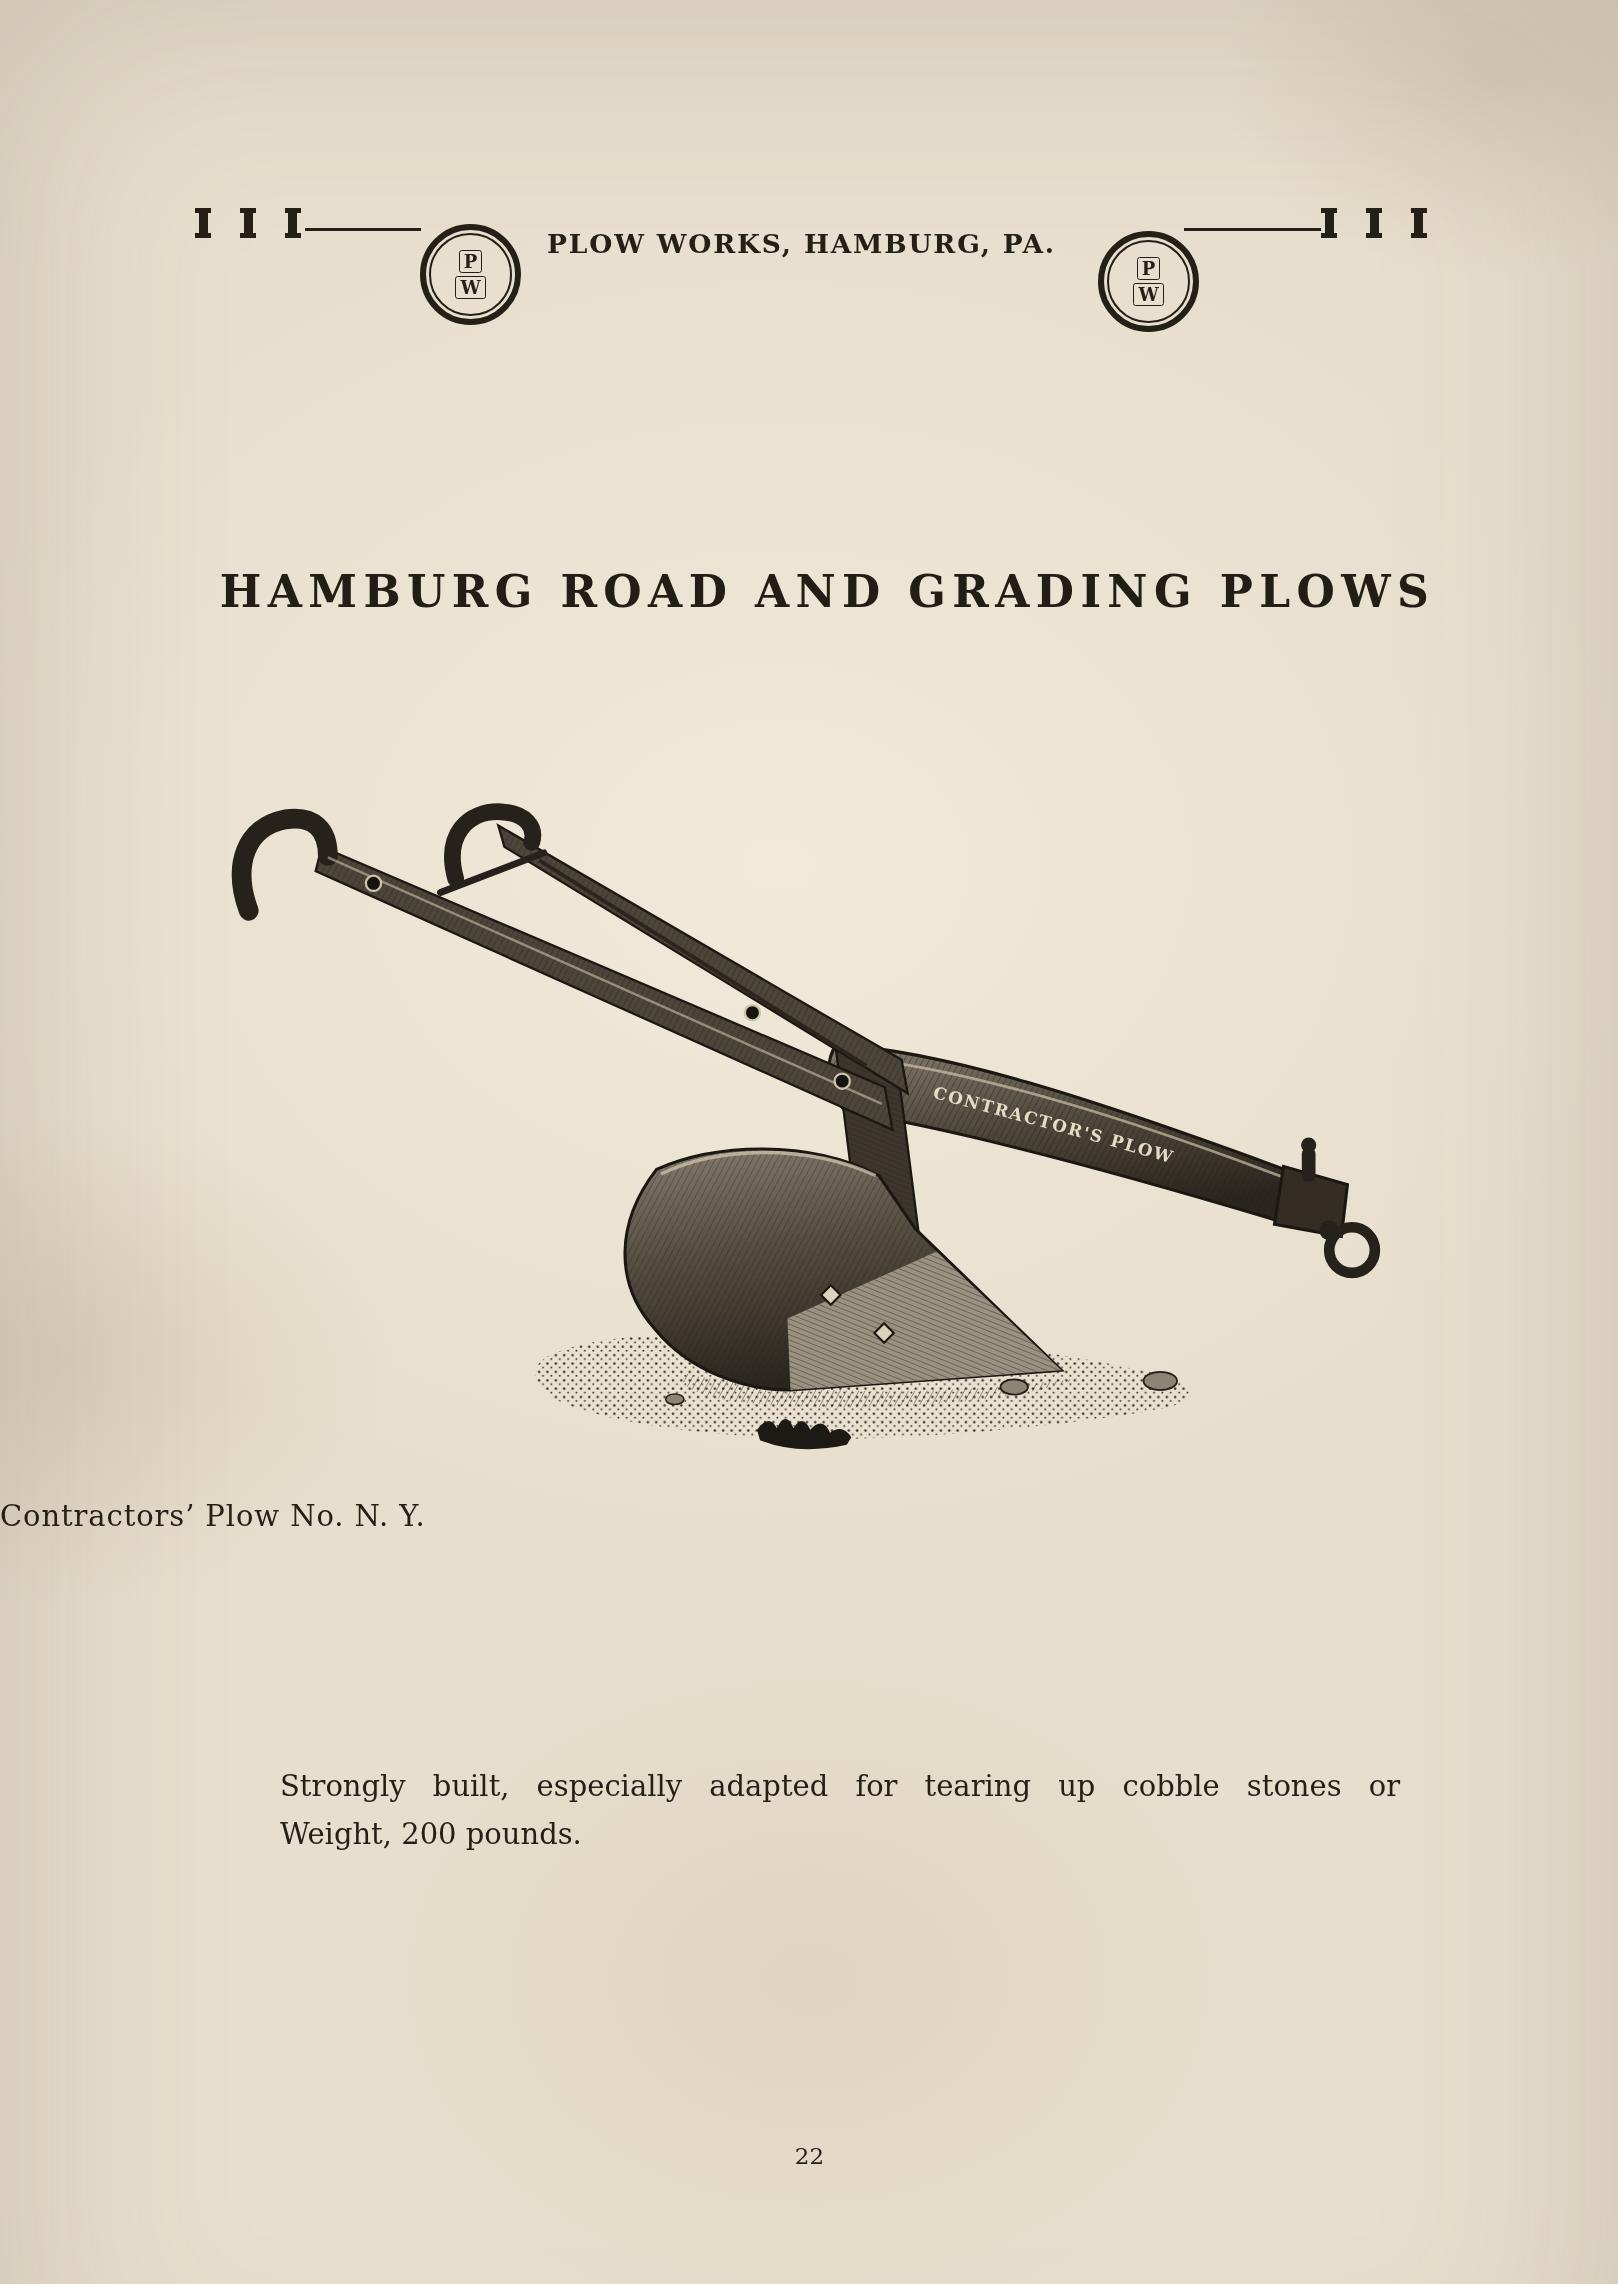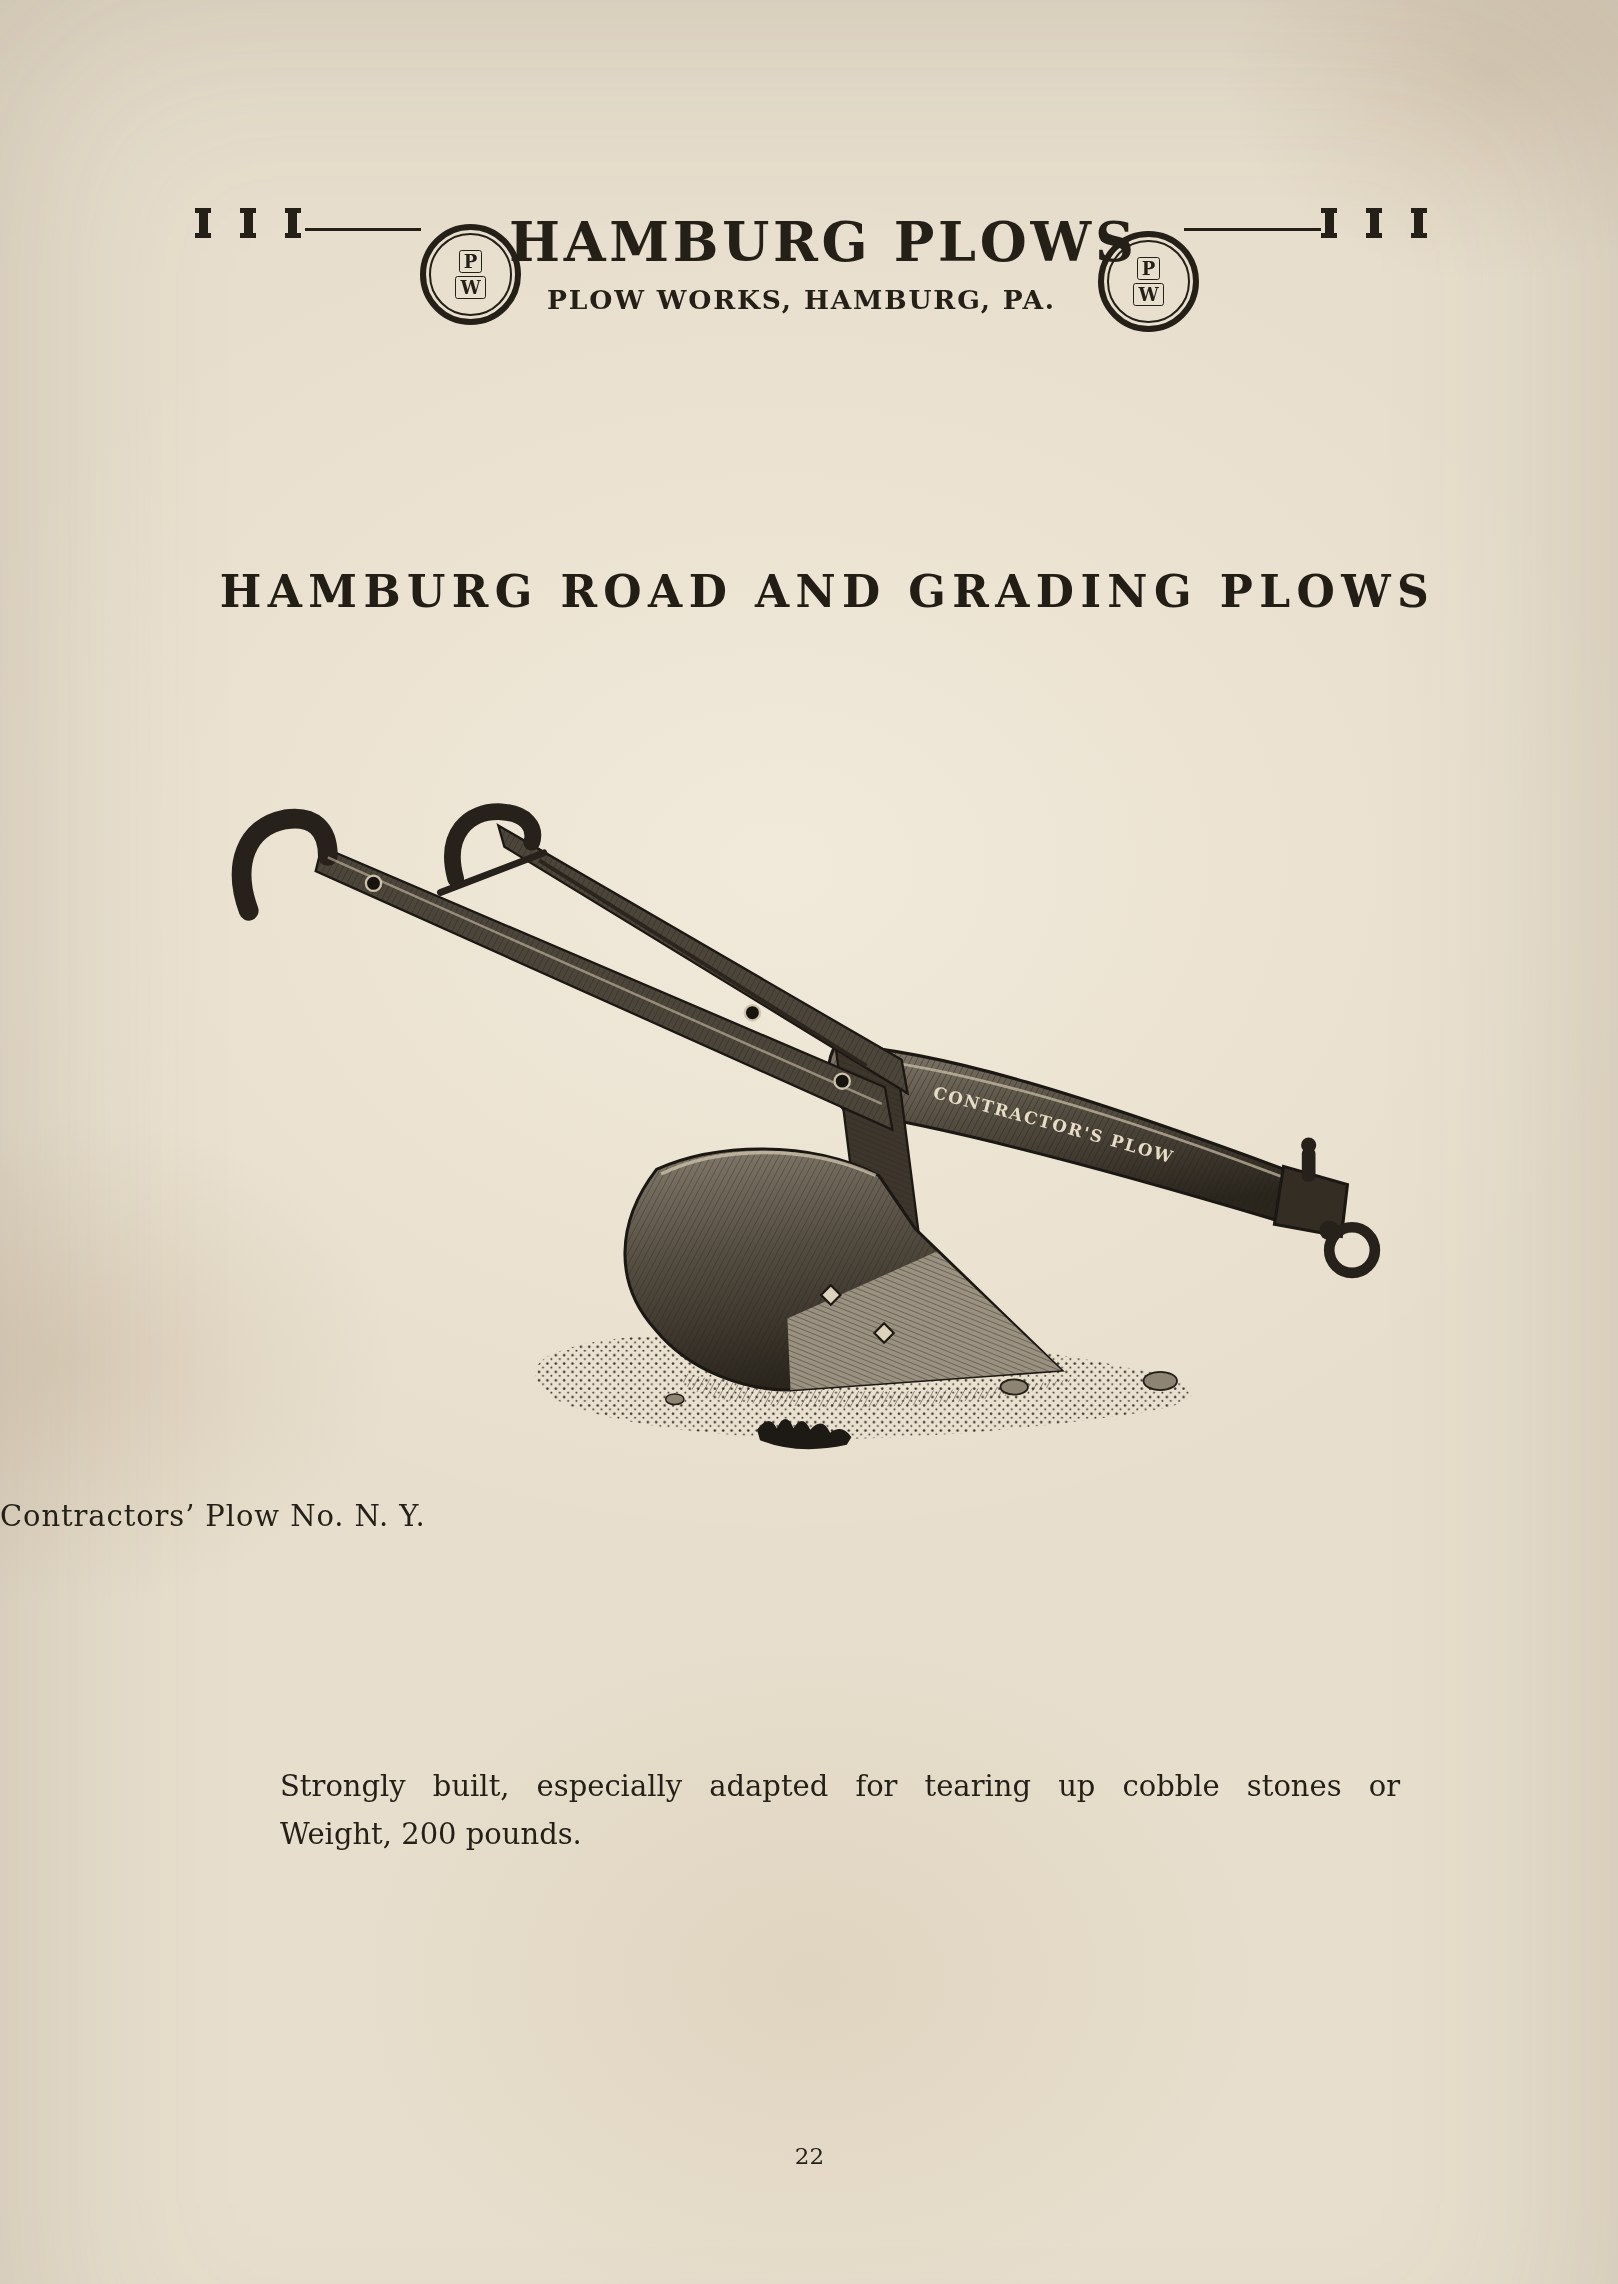--- a/index.html
+++ b/index.html
@@ -75,21 +75,20 @@
     </span>
   </div>
   <div class="logo logo-right">
     <span class="mono">
       <span class="mono-letter">P</span>
       <span class="mono-letter">W</span>
     </span>
   </div>
 
   <div class="brand-block">
-    <div class="brand-title">HAMBURG PLOWS</div>
     <div class="brand-subtitle">PLOW WORKS, HAMBURG, PA.</div>
   </div>
 
   <div class="main-heading">HAMBURG ROAD AND GRADING PLOWS</div>
 
   <div class="figure">
     <svg viewBox="0 0 765 435" role="img">
       <defs>
         <pattern id="hatchA" width="3.6" height="3.6" patternUnits="userSpaceOnUse" patternTransform="rotate(28)">
           <line x1="0" y1="0" x2="0" y2="3.6" stroke="#211c15" stroke-width="1.1"></line>

